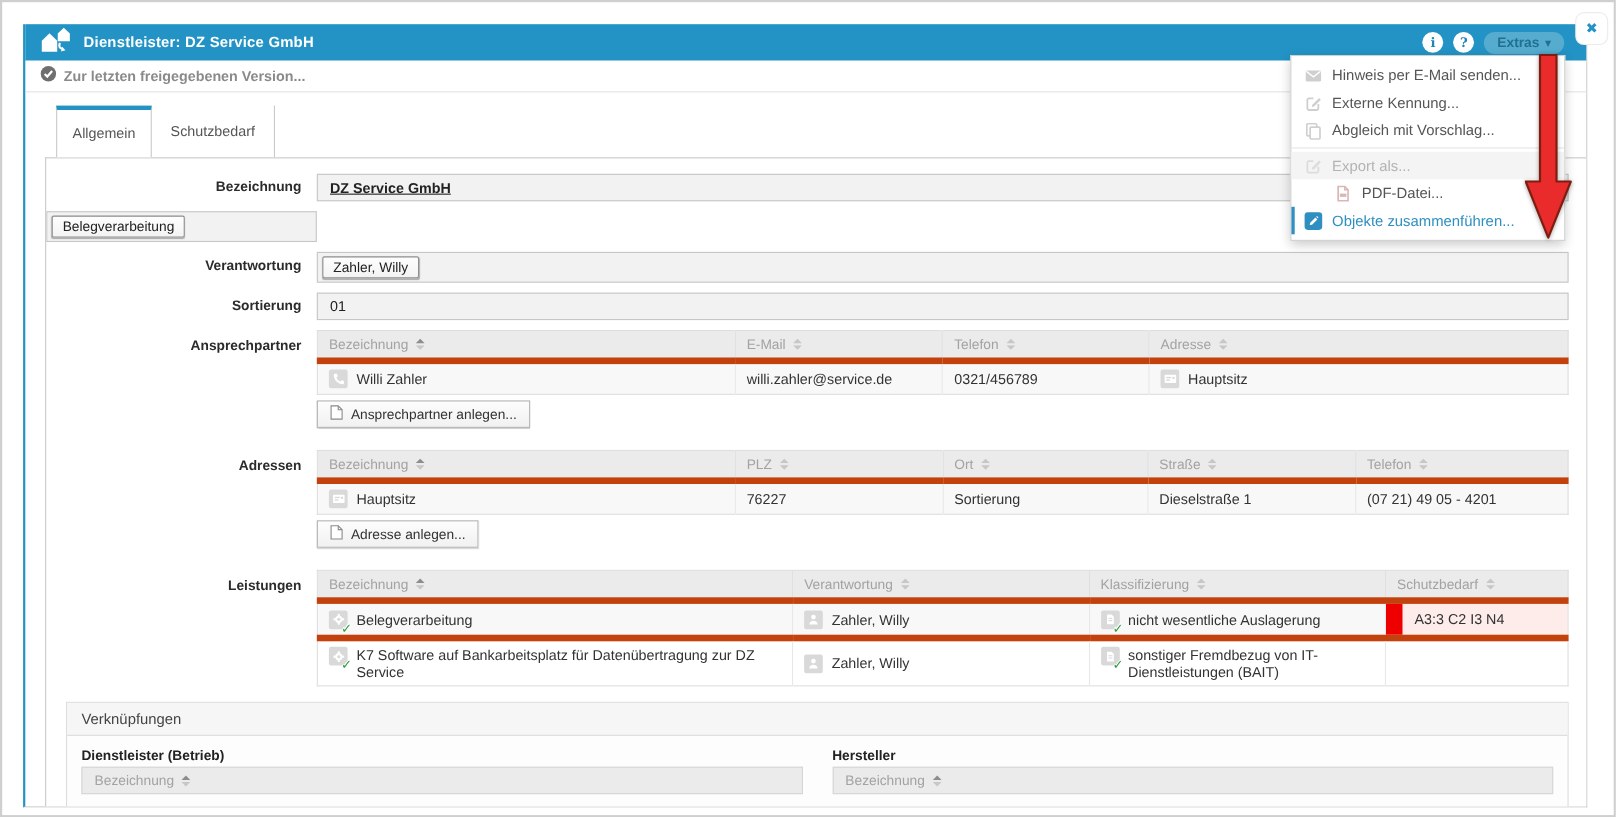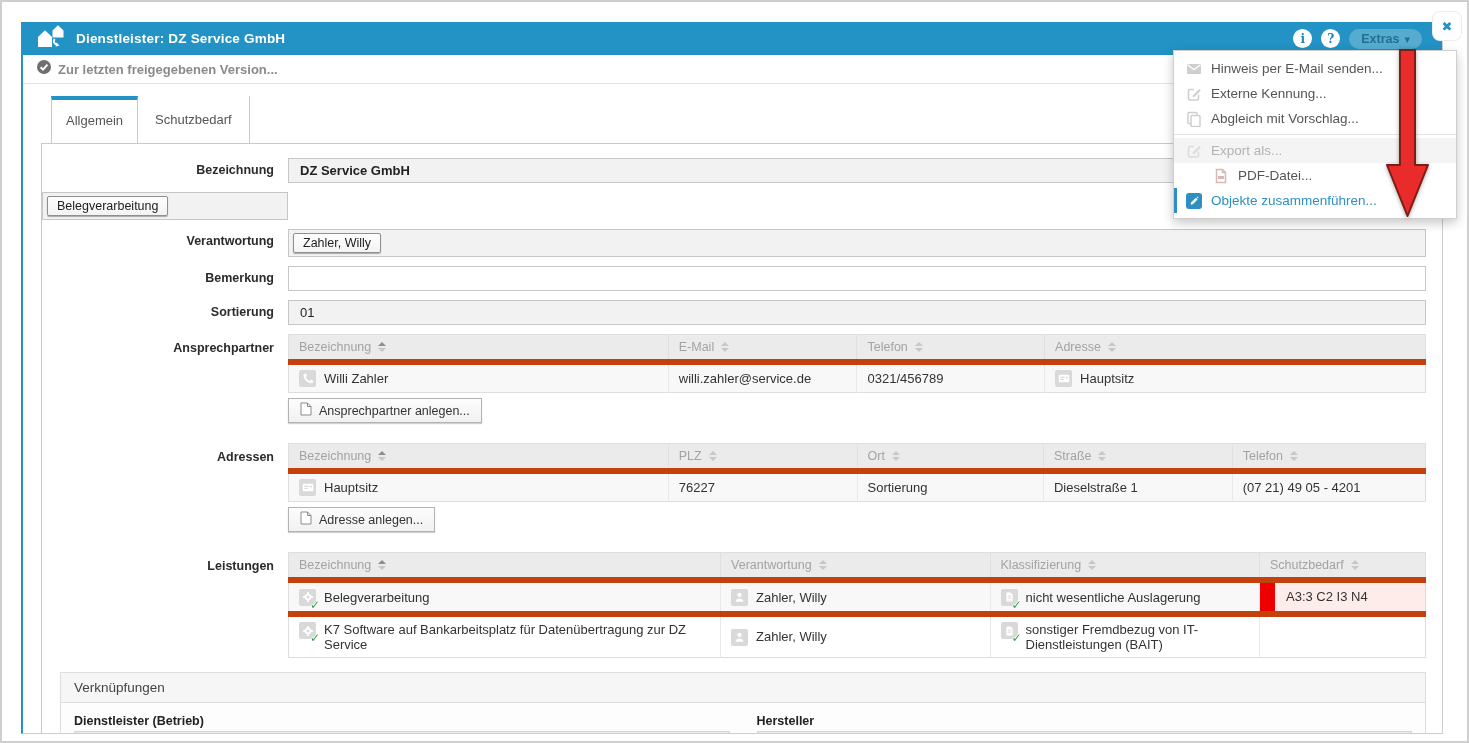--- a/index.html
+++ b/index.html
@@ -69,21 +69,21 @@
   .frow { display: grid; grid-template-columns: 246px 1fr; margin-bottom: 9px; }
   .flabel {
     text-align: right; padding-right: 14px; font-weight: bold; font-size: 12.5px;
     color: #2b2b2b; line-height: 25px; white-space: nowrap;
   }
   .flabel.top { line-height: 16px; padding-top: 6px; }
   .tfield {
     height: 25px; border: 1px solid #c6c6c6; background: #f2f2f2;
     display: flex; align-items: center; padding: 0 11px; font-size: 13px; color: #222;
   }
-  .tfield.bold { font-weight: bold; }
+  .tfield.bold { font-weight: bold; text-decoration: underline; }
   input.tfield { background: #fff; width: 100%; outline: none; }
   .chip-field {
     height: 28px; border: 1px solid #c6c6c6; background: #f2f2f2;
     display: flex; align-items: center; padding: 0 2px;
   }
   .chip {
     border: 1px solid #8f8f8f; border-radius: 2px; background: linear-gradient(#fefefe,#f3f3f3);
     box-shadow: 0 1px 1px rgba(0,0,0,.3); padding: 2px 9px; font-size: 12.5px; color: #222;
     margin-left: 2px; cursor: pointer; white-space: nowrap;
   }
@@ -133,21 +133,21 @@
     font-size: 13.5px; color: #444;
   }
   .link-box-body { display: grid; grid-template-columns: 1fr 1fr; gap: 27px; padding: 11px 13px 17px; }
   .link-col-label { font-weight: bold; font-size: 12.5px; color: #222; display: block; margin-bottom: 3px; }
   .link-header {
     height: 25px; background: #ebebeb; border: 1px solid #d6d6d6; display: flex;
     align-items: center; gap: 7px; padding-left: 11px; color: #a3a3a3; font-size: 12.5px; cursor: pointer;
   }
   
   .dropdown {
-    position: absolute; left: 1171px; top: 48px; width: 284px; background: #fff;
+    position: absolute; left: 1171px; top: 48px; width: 250px; background: #fff;
     border: 1px solid #cfcfcf; box-shadow: 0 4px 10px rgba(0,0,0,.22); z-index: 10; padding: 5px 0;
   }
   .menu-item {
     height: 25px; display: flex; align-items: center; gap: 9px; padding-left: 12px;
     font-size: 13.5px; color: #555; cursor: pointer; white-space: nowrap;
   }
   .menu-item.disabled { background: #f4f4f4; color: #b3b3b3; }
   .menu-item.indent { padding-left: 39px; }
   .menu-item.highlight { color: #2e8fc0; border-left: 3px solid #2e8fc0; padding-left: 9px; }
   .menu-sep { height: 1px; background: #e4e4e4; margin: 3px 0; }
@@ -215,24 +215,20 @@
           </div>
         </div>
 
         <div class="frow">
           <div class="flabel">Verantwortung</div>
           <div class="chip-field">
             <span class="chip">Zahler, Willy</span>
           </div>
         </div>
 
-        <div class="frow">
-          <div class="flabel">Bemerkung</div>
-          <input class="tfield" value="" style="">
-        </div>
 
         <div class="frow">
           <div class="flabel">Sortierung</div>
           <div class="tfield">01</div>
         </div>
 
         <div class="frow">
           <div class="flabel top">Ansprechpartner</div>
           <div>
             <table class="data">

